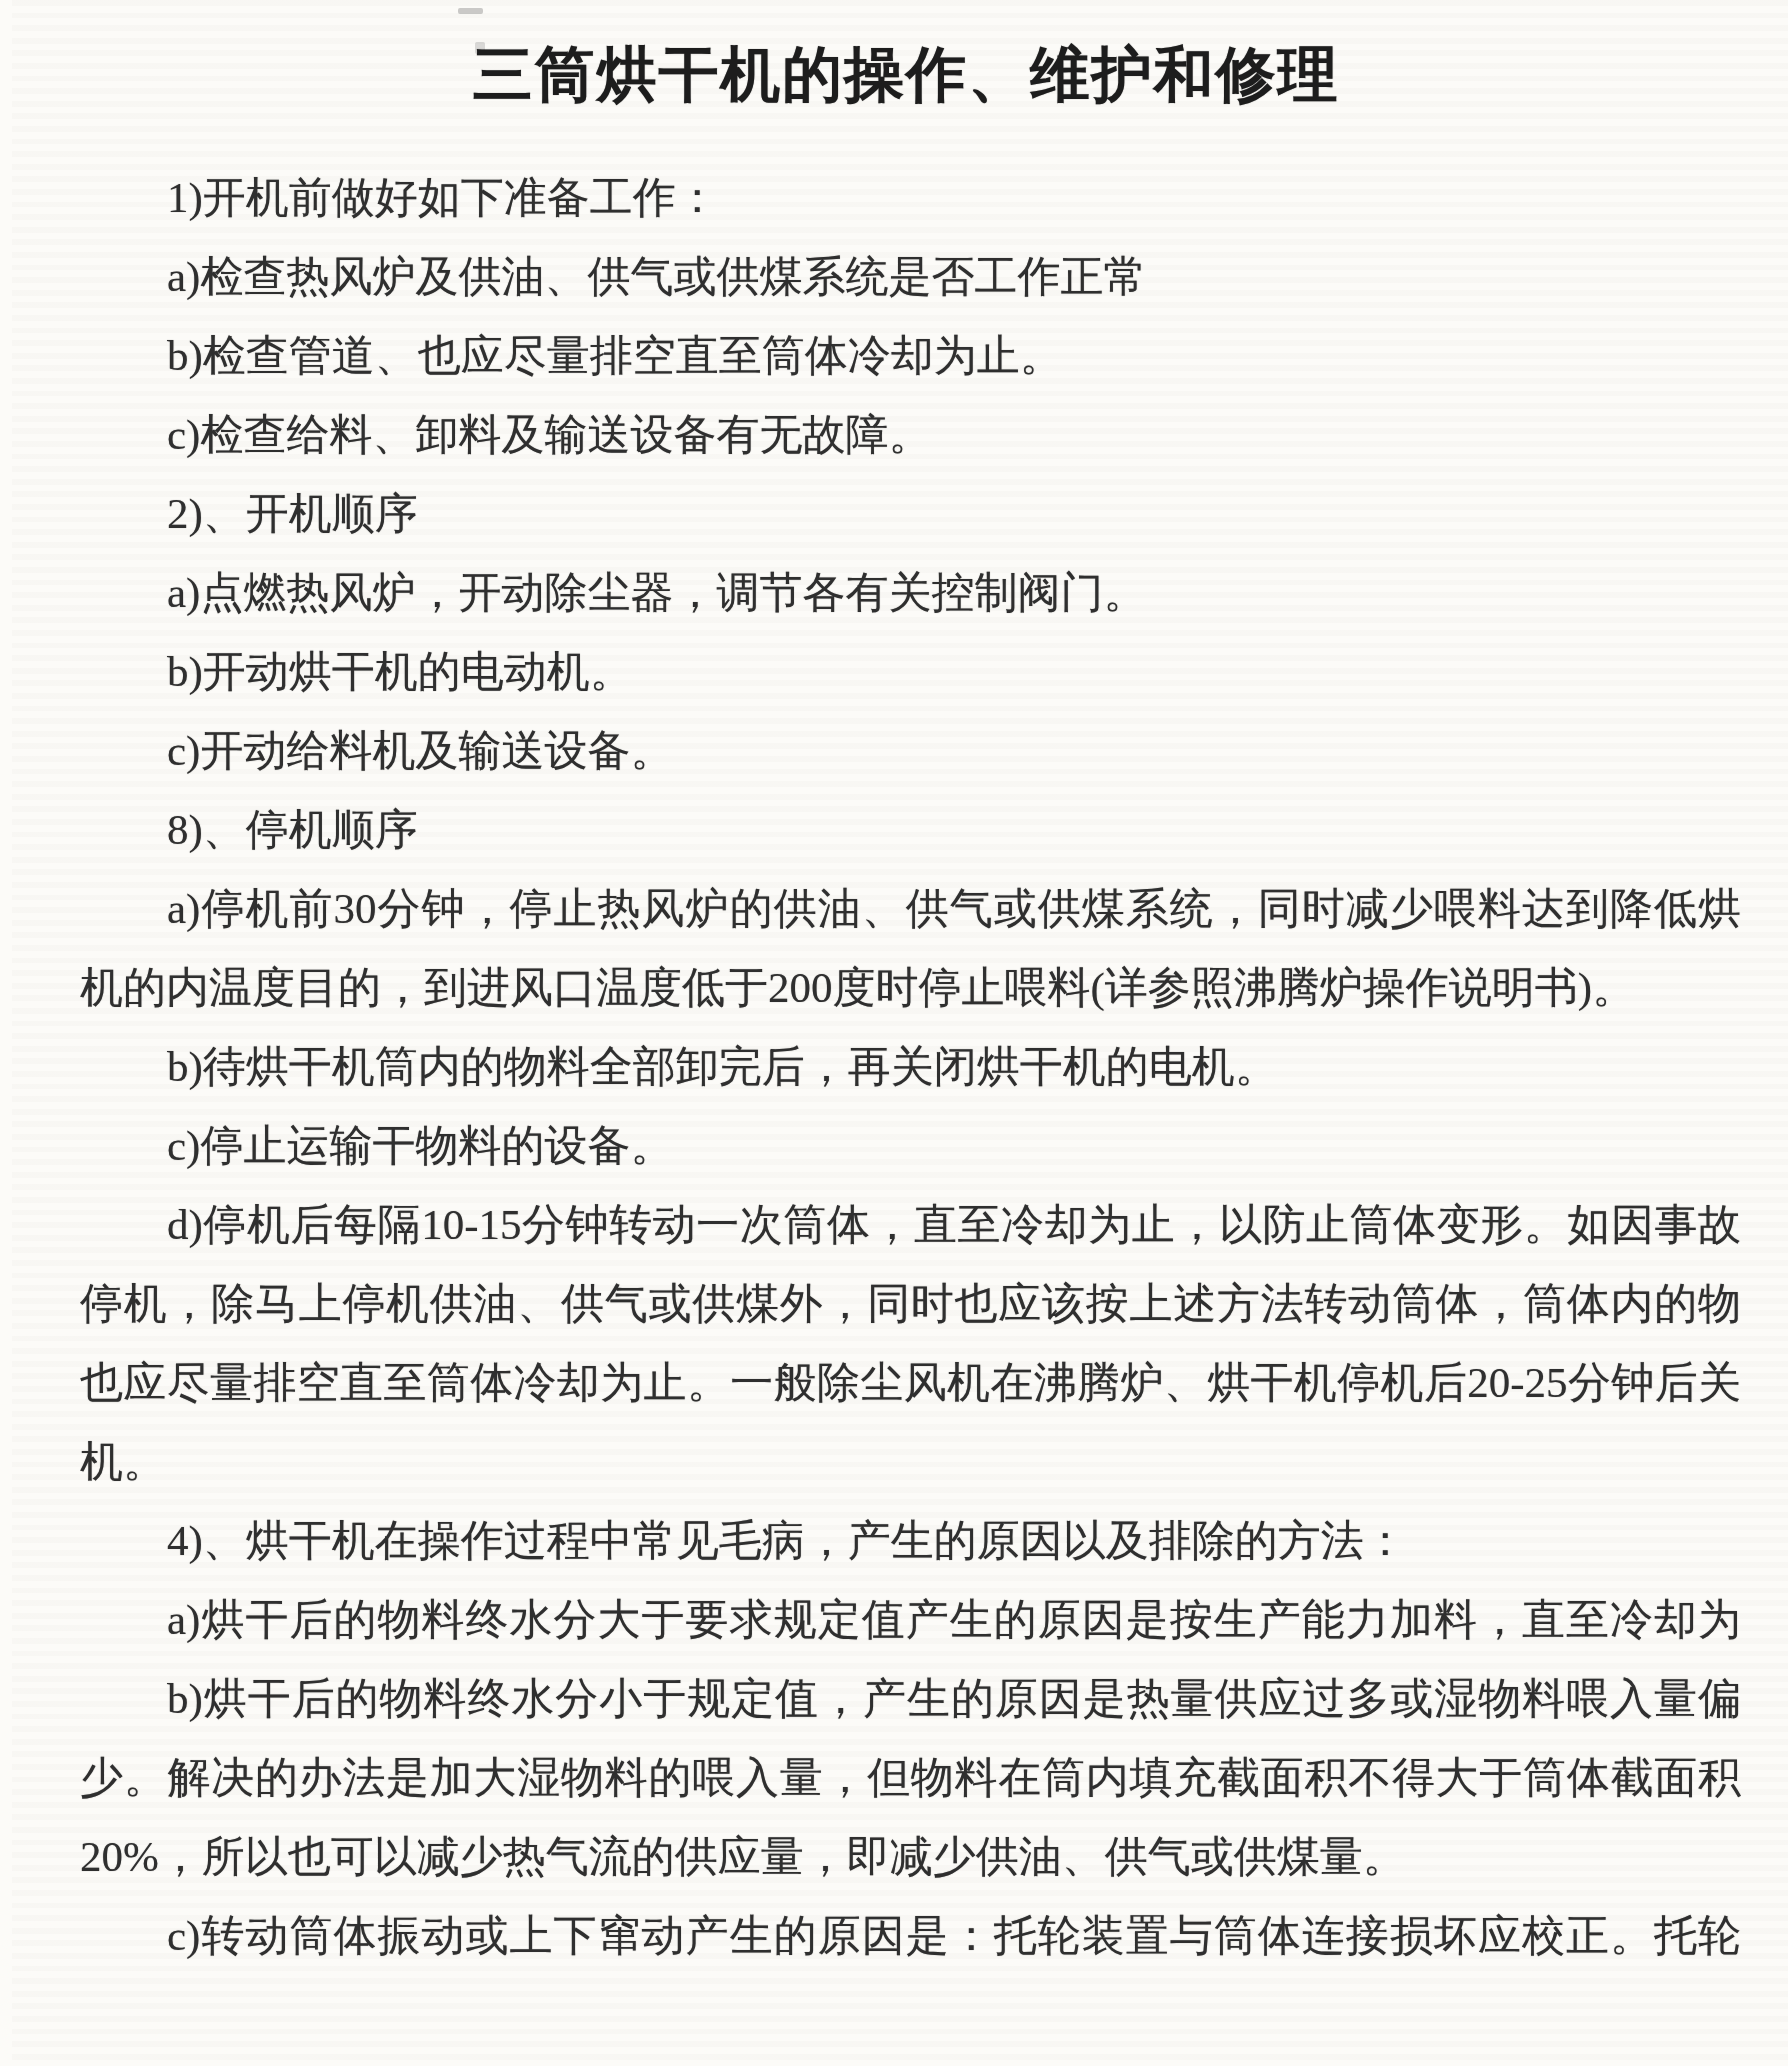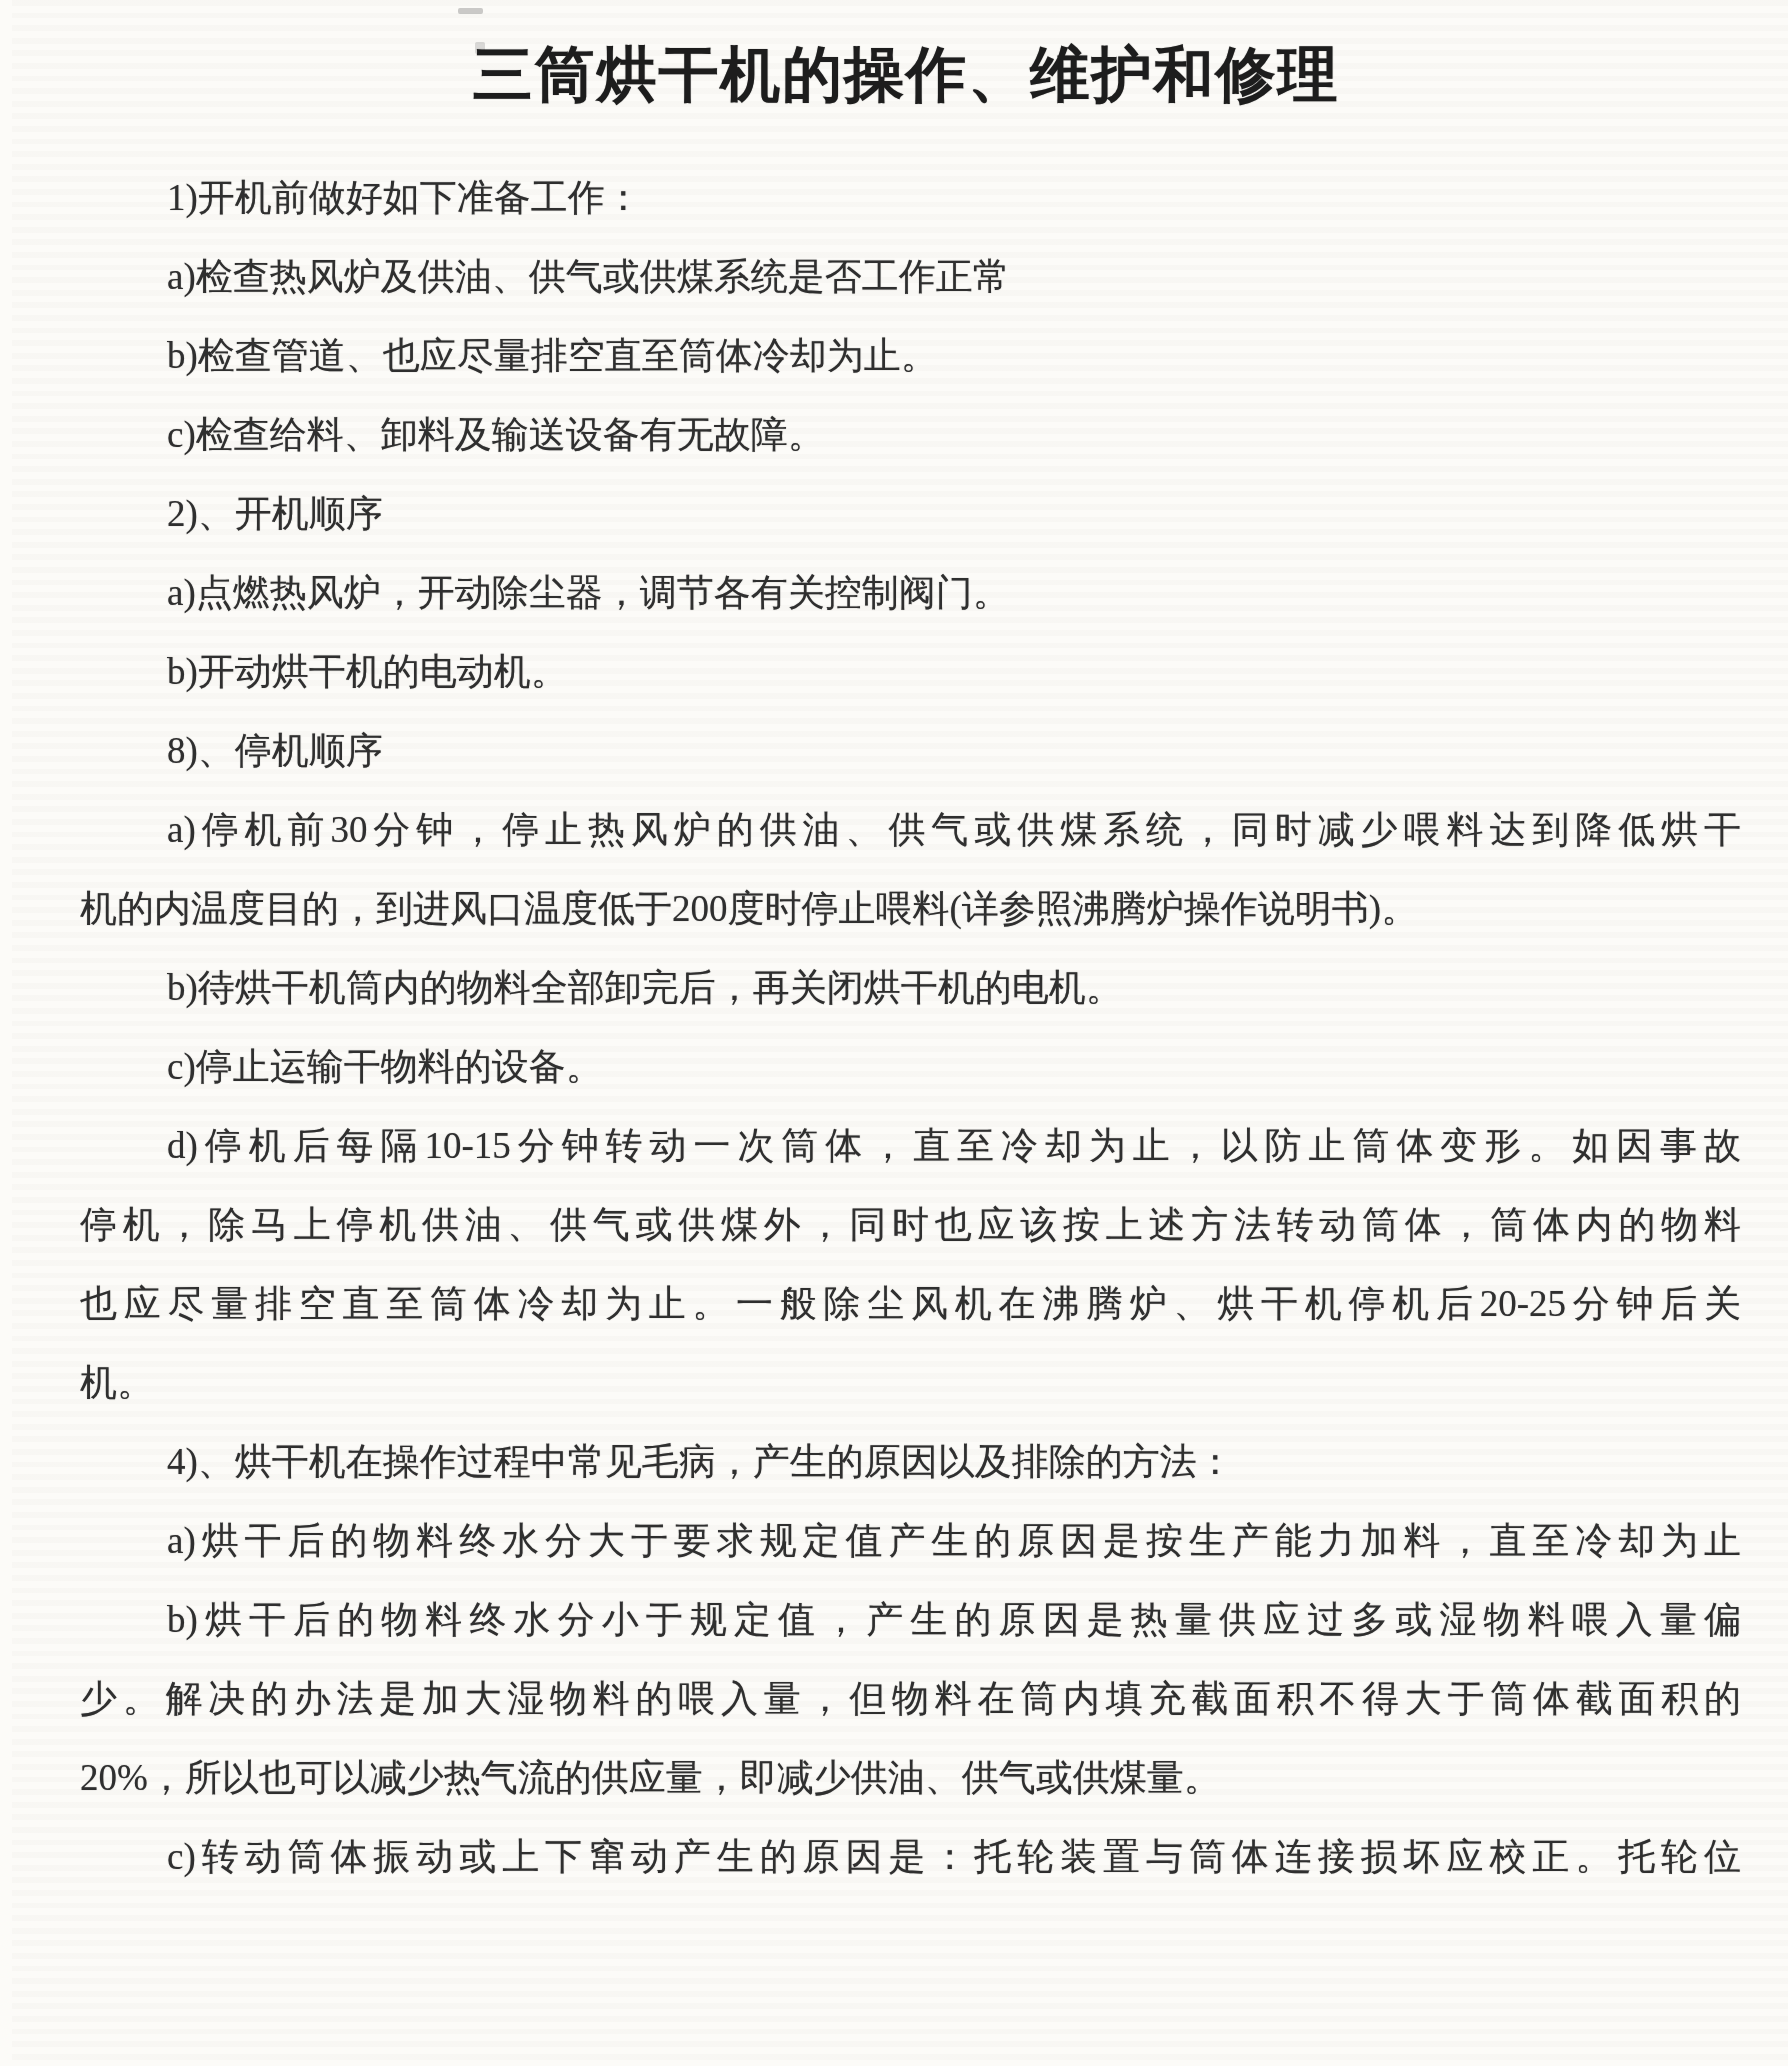--- a/index.html
+++ b/index.html
@@ -38,21 +38,21 @@
   }
   .content {
     position: absolute;
     left: 68px;
     top: 158px;
     width: 1661px;
   }
   .line {
     height: 79px;
     line-height: 79px;
-    font-size: 37px;
+    font-size: 43px;
     color: #2f2f2f;
     text-align: left;
     text-shadow: 0 0 1px rgba(46, 46, 46, 0.5);
     overflow: hidden;
   }
   .line.indent {
     text-indent: 87px;
   }
   .line.justify {
     text-align: justify;
@@ -74,20 +74,21 @@
   <span class="artifact a2"></span>
   <div class="title">三筒烘干机的操作、维护和修理</div>
   <div class="content">
       <div class="line indent">1)开机前做好如下准备工作：</div>
       <div class="line indent">a)检查热风炉及供油、供气或供煤系统是否工作正常</div>
       <div class="line indent">b)检查管道、也应尽量排空直至筒体冷却为止。</div>
       <div class="line indent">c)检查给料、卸料及输送设备有无故障。</div>
       <div class="line indent">2)、开机顺序</div>
       <div class="line indent">a)点燃热风炉，开动除尘器，调节各有关控制阀门。</div>
       <div class="line indent">b)开动烘干机的电动机。</div>
+      <div class="line indent">c)开动给料机及输送设备。</div>
       <div class="line indent">8)、停机顺序</div>
       <div class="line indent justify">a)停机前30分钟，停止热风炉的供油、供气或供煤系统，同时减少喂料达到降低烘干</div>
       <div class="line">机的内温度目的，到进风口温度低于200度时停止喂料(详参照沸腾炉操作说明书)。</div>
       <div class="line indent">b)待烘干机筒内的物料全部卸完后，再关闭烘干机的电机。</div>
       <div class="line indent">c)停止运输干物料的设备。</div>
       <div class="line indent justify">d)停机后每隔10-15分钟转动一次筒体，直至冷却为止，以防止筒体变形。如因事故</div>
       <div class="line justify">停机，除马上停机供油、供气或供煤外，同时也应该按上述方法转动筒体，筒体内的物料</div>
       <div class="line justify">也应尽量排空直至筒体冷却为止。一般除尘风机在沸腾炉、烘干机停机后20-25分钟后关</div>
       <div class="line">机。</div>
       <div class="line indent">4)、烘干机在操作过程中常见毛病，产生的原因以及排除的方法：</div>

